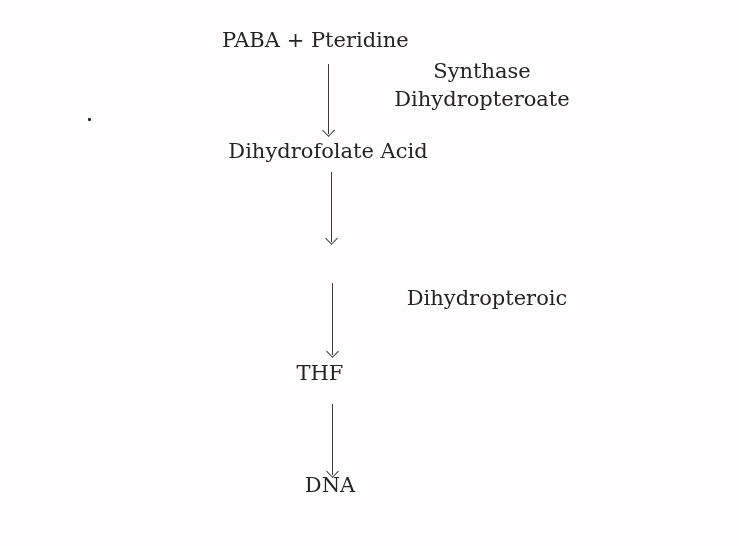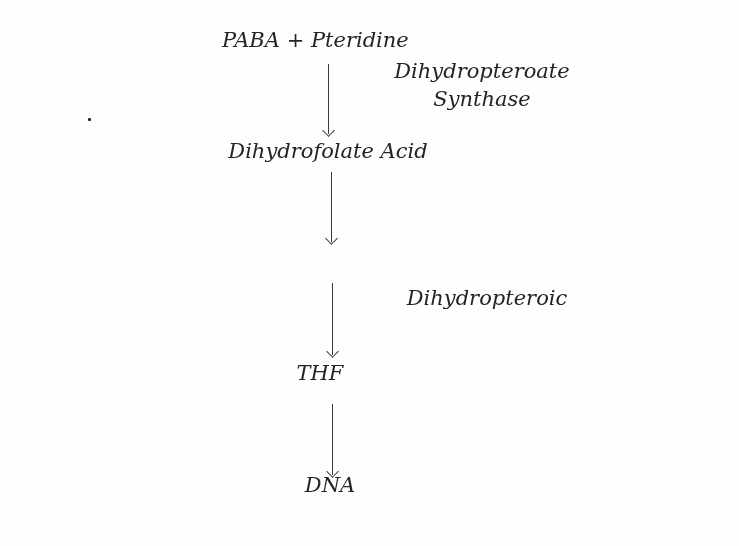--- a/index.html
+++ b/index.html
@@ -12,21 +12,20 @@
     font-family: "DejaVu Serif", "Liberation Serif", serif;
     background: #fff;
   }
   .canvas {
     position: relative;
     width: 739px;
     height: 546px;
     background: var(--background);
     color: var(--text);
     overflow: hidden;
-    font-style: italic;
   }
   .node, .enzyme {
     position: absolute;
     font-size: 21px;
     line-height: 24px;
     white-space: nowrap;
     color: var(--text);
   }
   .centered { transform: translateX(-50%); text-align: center; }
   .enzyme { line-height: 28px; }
@@ -70,22 +69,22 @@
   #node-dna           { left: 330px; top: 473px; }
 </style>
 </head>
 <body>
 
 <div class="canvas">
 
   <div class="node" id="node-substrate">PABA + Pteridine</div>
 
   <div class="enzyme centered" id="enzyme-1">
+    <span>Synthase</span>
     <span>Dihydropteroate</span>
-    <span>Synthase</span>
   </div>
 
   <div class="arrow" id="arrow-1"></div>
 
   <div class="node centered" id="node-intermediate1">Dihydrofolate Acid</div>
 
   <div class="arrow" id="arrow-2"></div>
 
 
   <div class="arrow" id="arrow-3"></div>

